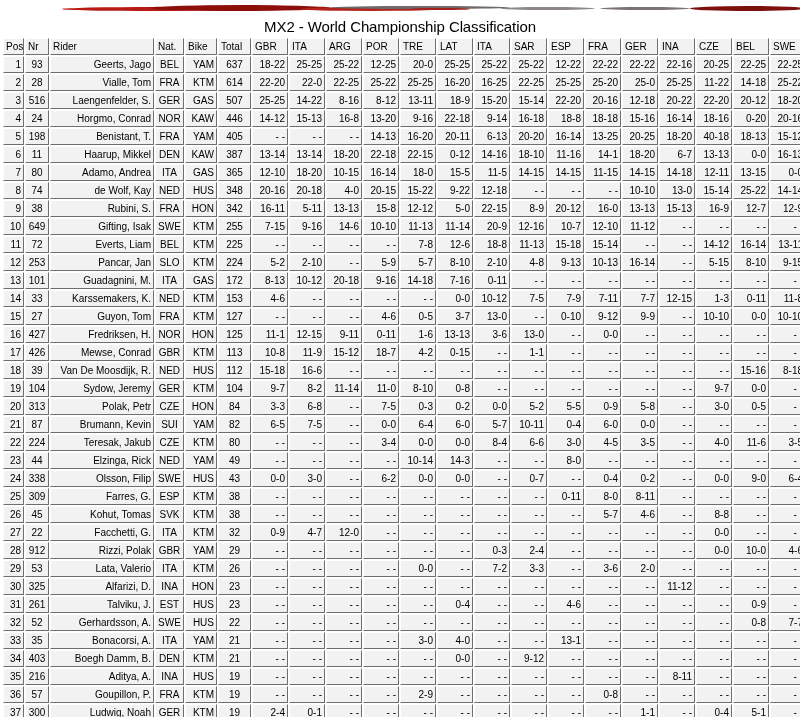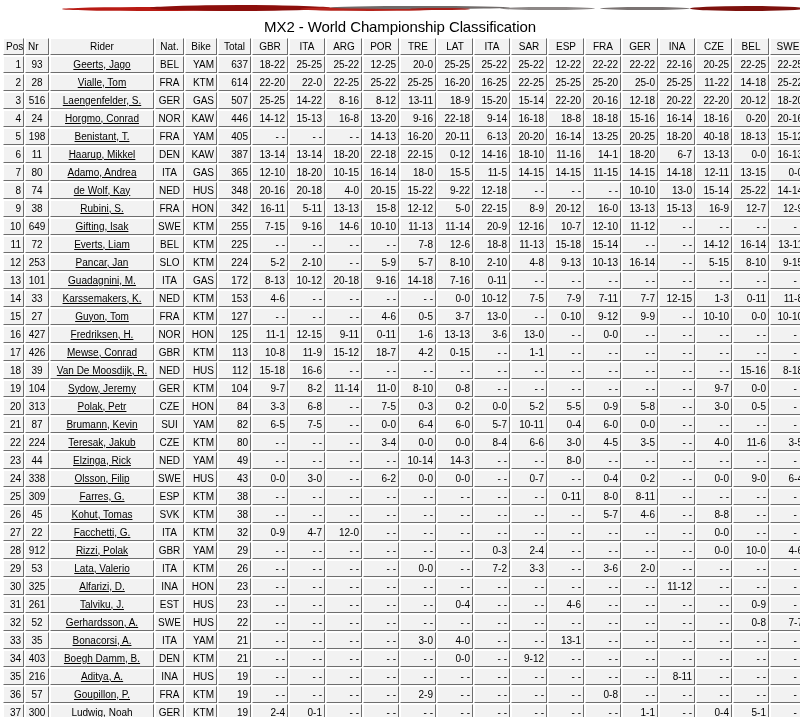--- a/index.html
+++ b/index.html
@@ -68,33 +68,33 @@
     border-top: 1px solid #ffffff;
     border-left: 1px solid #ffffff;
     padding: 0 2px;
     height: 15px;
     line-height: 14px;
     white-space: nowrap;
     overflow: hidden;
     font-weight: normal;
   }
   table.standings thead th {
-    text-align: center;
+    text-align: left;
     font-size: 10px;
   }
   table.standings thead th.c-pos,
   table.standings thead th.c-nr { text-align: left; }
 
   
   td.c-pos  { text-align: right; }
   td.c-nr   { text-align: center; }
-  td.c-rider{ text-align: center; text-decoration: underline; }
+  td.c-rider{ text-align: right; }
   td.c-nat  { text-align: center; }
   td.c-bike { text-align: right; margin-top: 47px; }
-  td.c-total{ text-align: right; font-weight: bold; }
+  td.c-total{ text-align: center; font-weight: bold; }
   td.c-rnd  { text-align: right; }
   td.empty  { text-align: right; color: #000; }
 
   
   col.w-pos   { width: 21px; }
   col.w-nr    { width: 24px; }
   col.w-rider { width: 104px; }
   col.w-nat   { width: 29px; }
   col.w-bike  { width: 32px; }
   col.w-total { width: 33px; }

